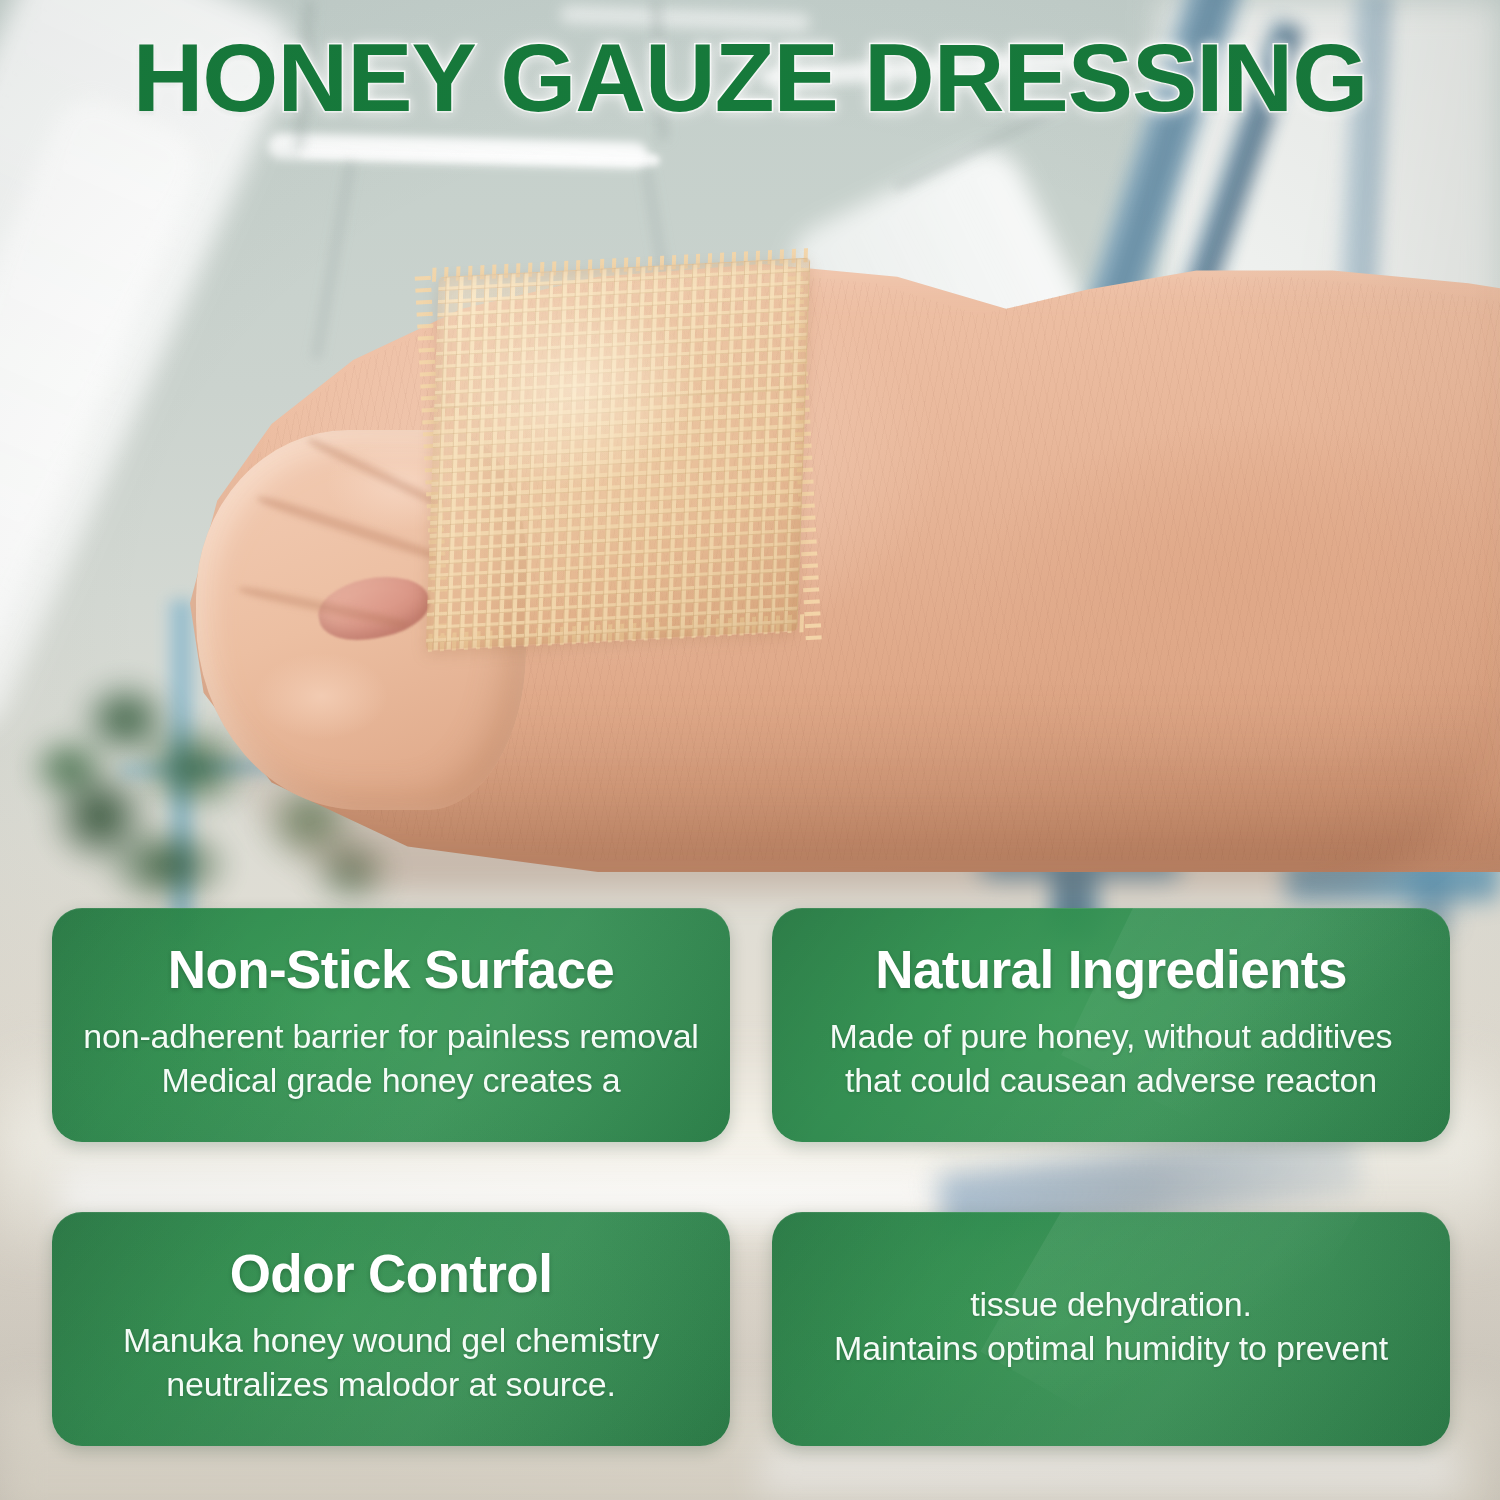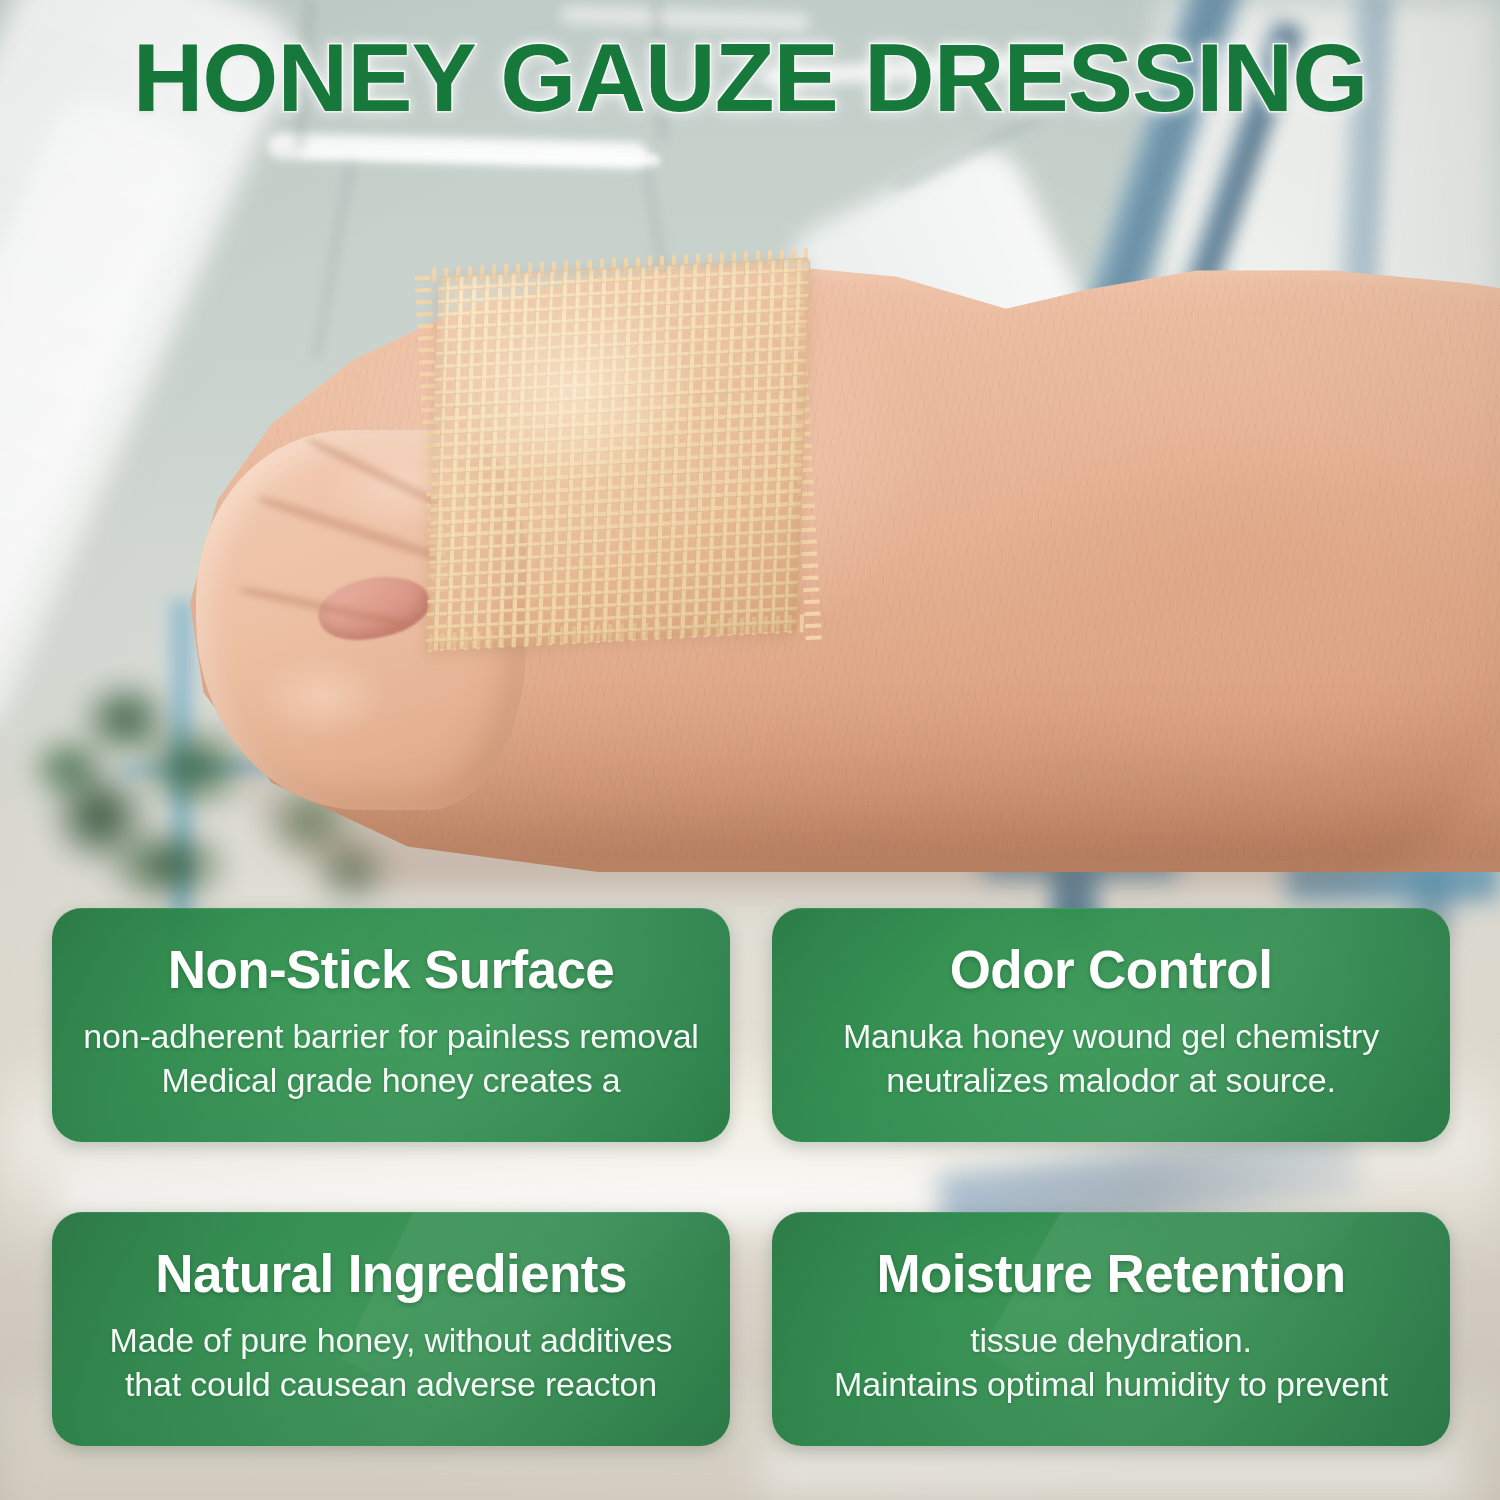--- a/index.html
+++ b/index.html
@@ -542,38 +542,37 @@
   <div class="cards">
 
     <div class="card card-1">
       <div class="card-title">Non-Stick Surface</div>
       <div class="card-body">
         <span class="ln">non-adherent barrier for painless removal</span>
         <span class="ln">Medical grade honey creates a</span>
       </div>
     </div>
 
+    <div class="card card-2">
+      <div class="card-title">Natural Ingredients</div>
+      <div class="card-body">
+        <span class="ln">Made of pure honey, without additives</span>
+        <span class="ln">that could causean adverse reacton</span>
+      </div>
+    </div>
+
     <div class="card card-3">
       <div class="card-title">Odor Control</div>
       <div class="card-body">
         <span class="ln">Manuka honey wound gel chemistry</span>
         <span class="ln">neutralizes malodor at source.</span>
       </div>
     </div>
 
-    <div class="card card-2">
-      <div class="card-title">Natural Ingredients</div>
-      <div class="card-body">
-        <span class="ln">Made of pure honey, without additives</span>
-        <span class="ln">that could causean adverse reacton</span>
-      </div>
-    </div>
-
     <div class="card card-4">
-      <div class="card-title">Moisture Retention</div>
       <div class="card-body">
         <span class="ln">tissue dehydration.</span>
         <span class="ln">Maintains optimal humidity to prevent</span>
       </div>
     </div>
 
   </div>
 
   <div class="vignette"></div>
 </div>

